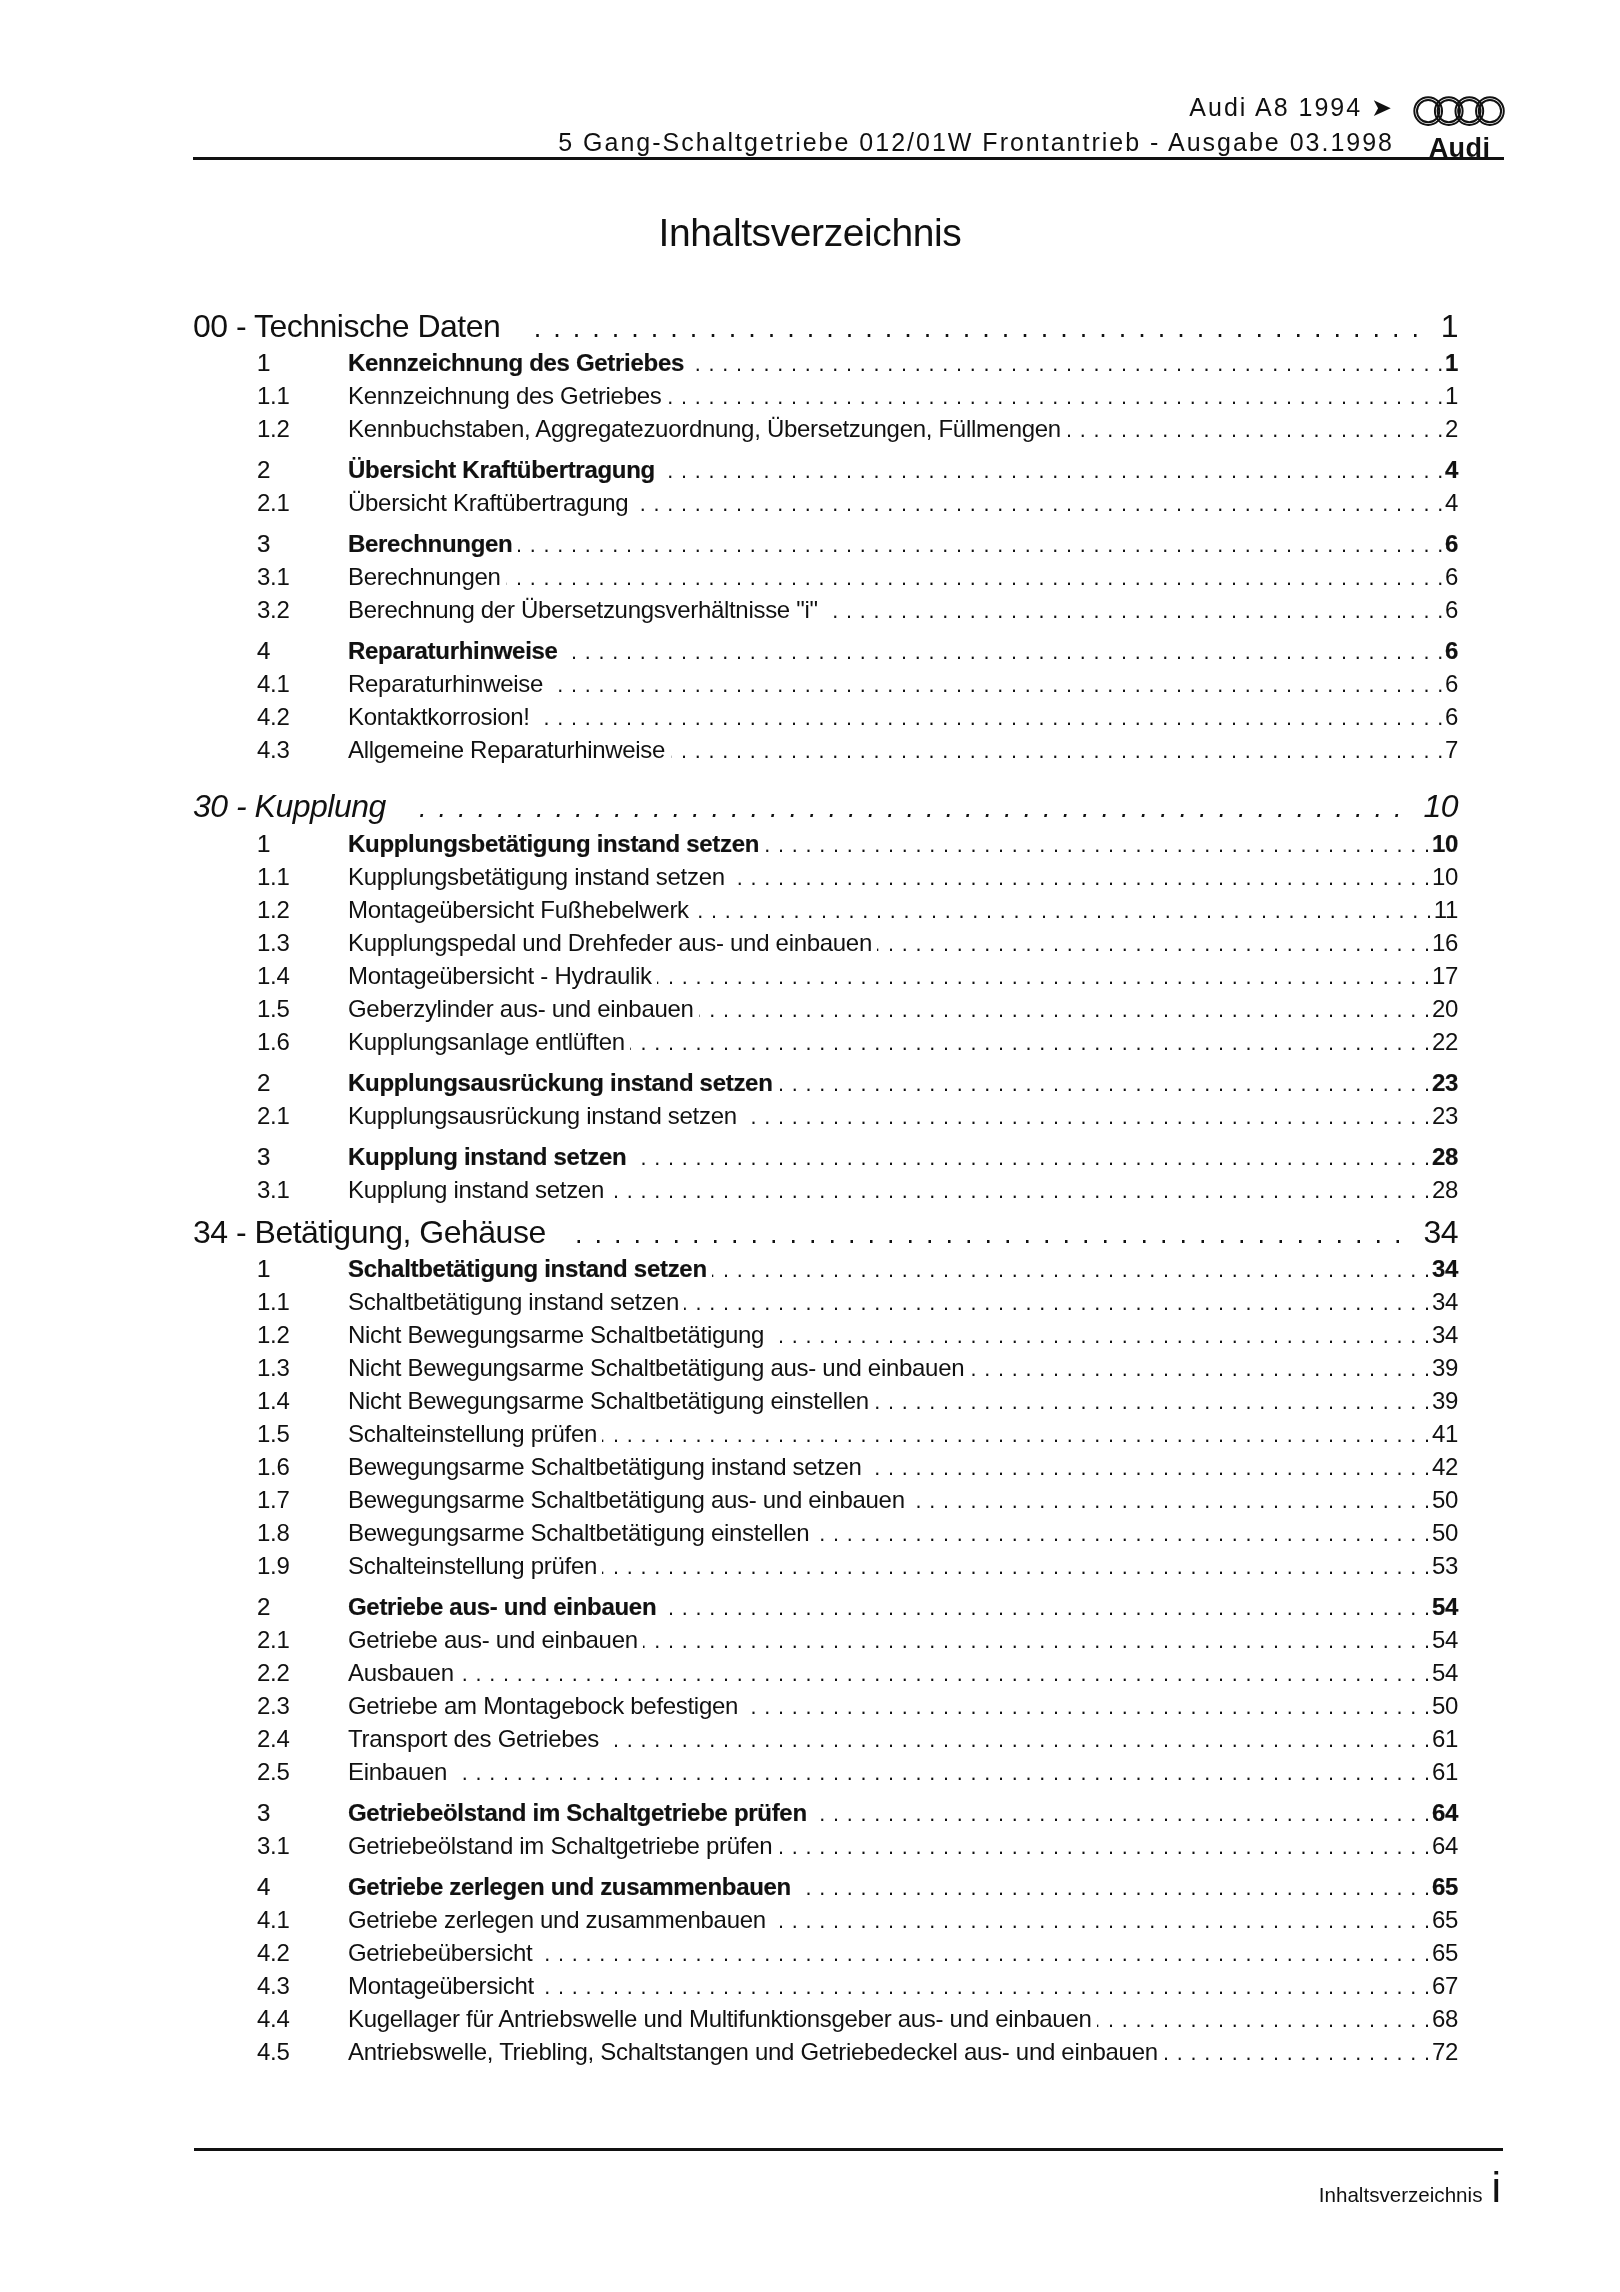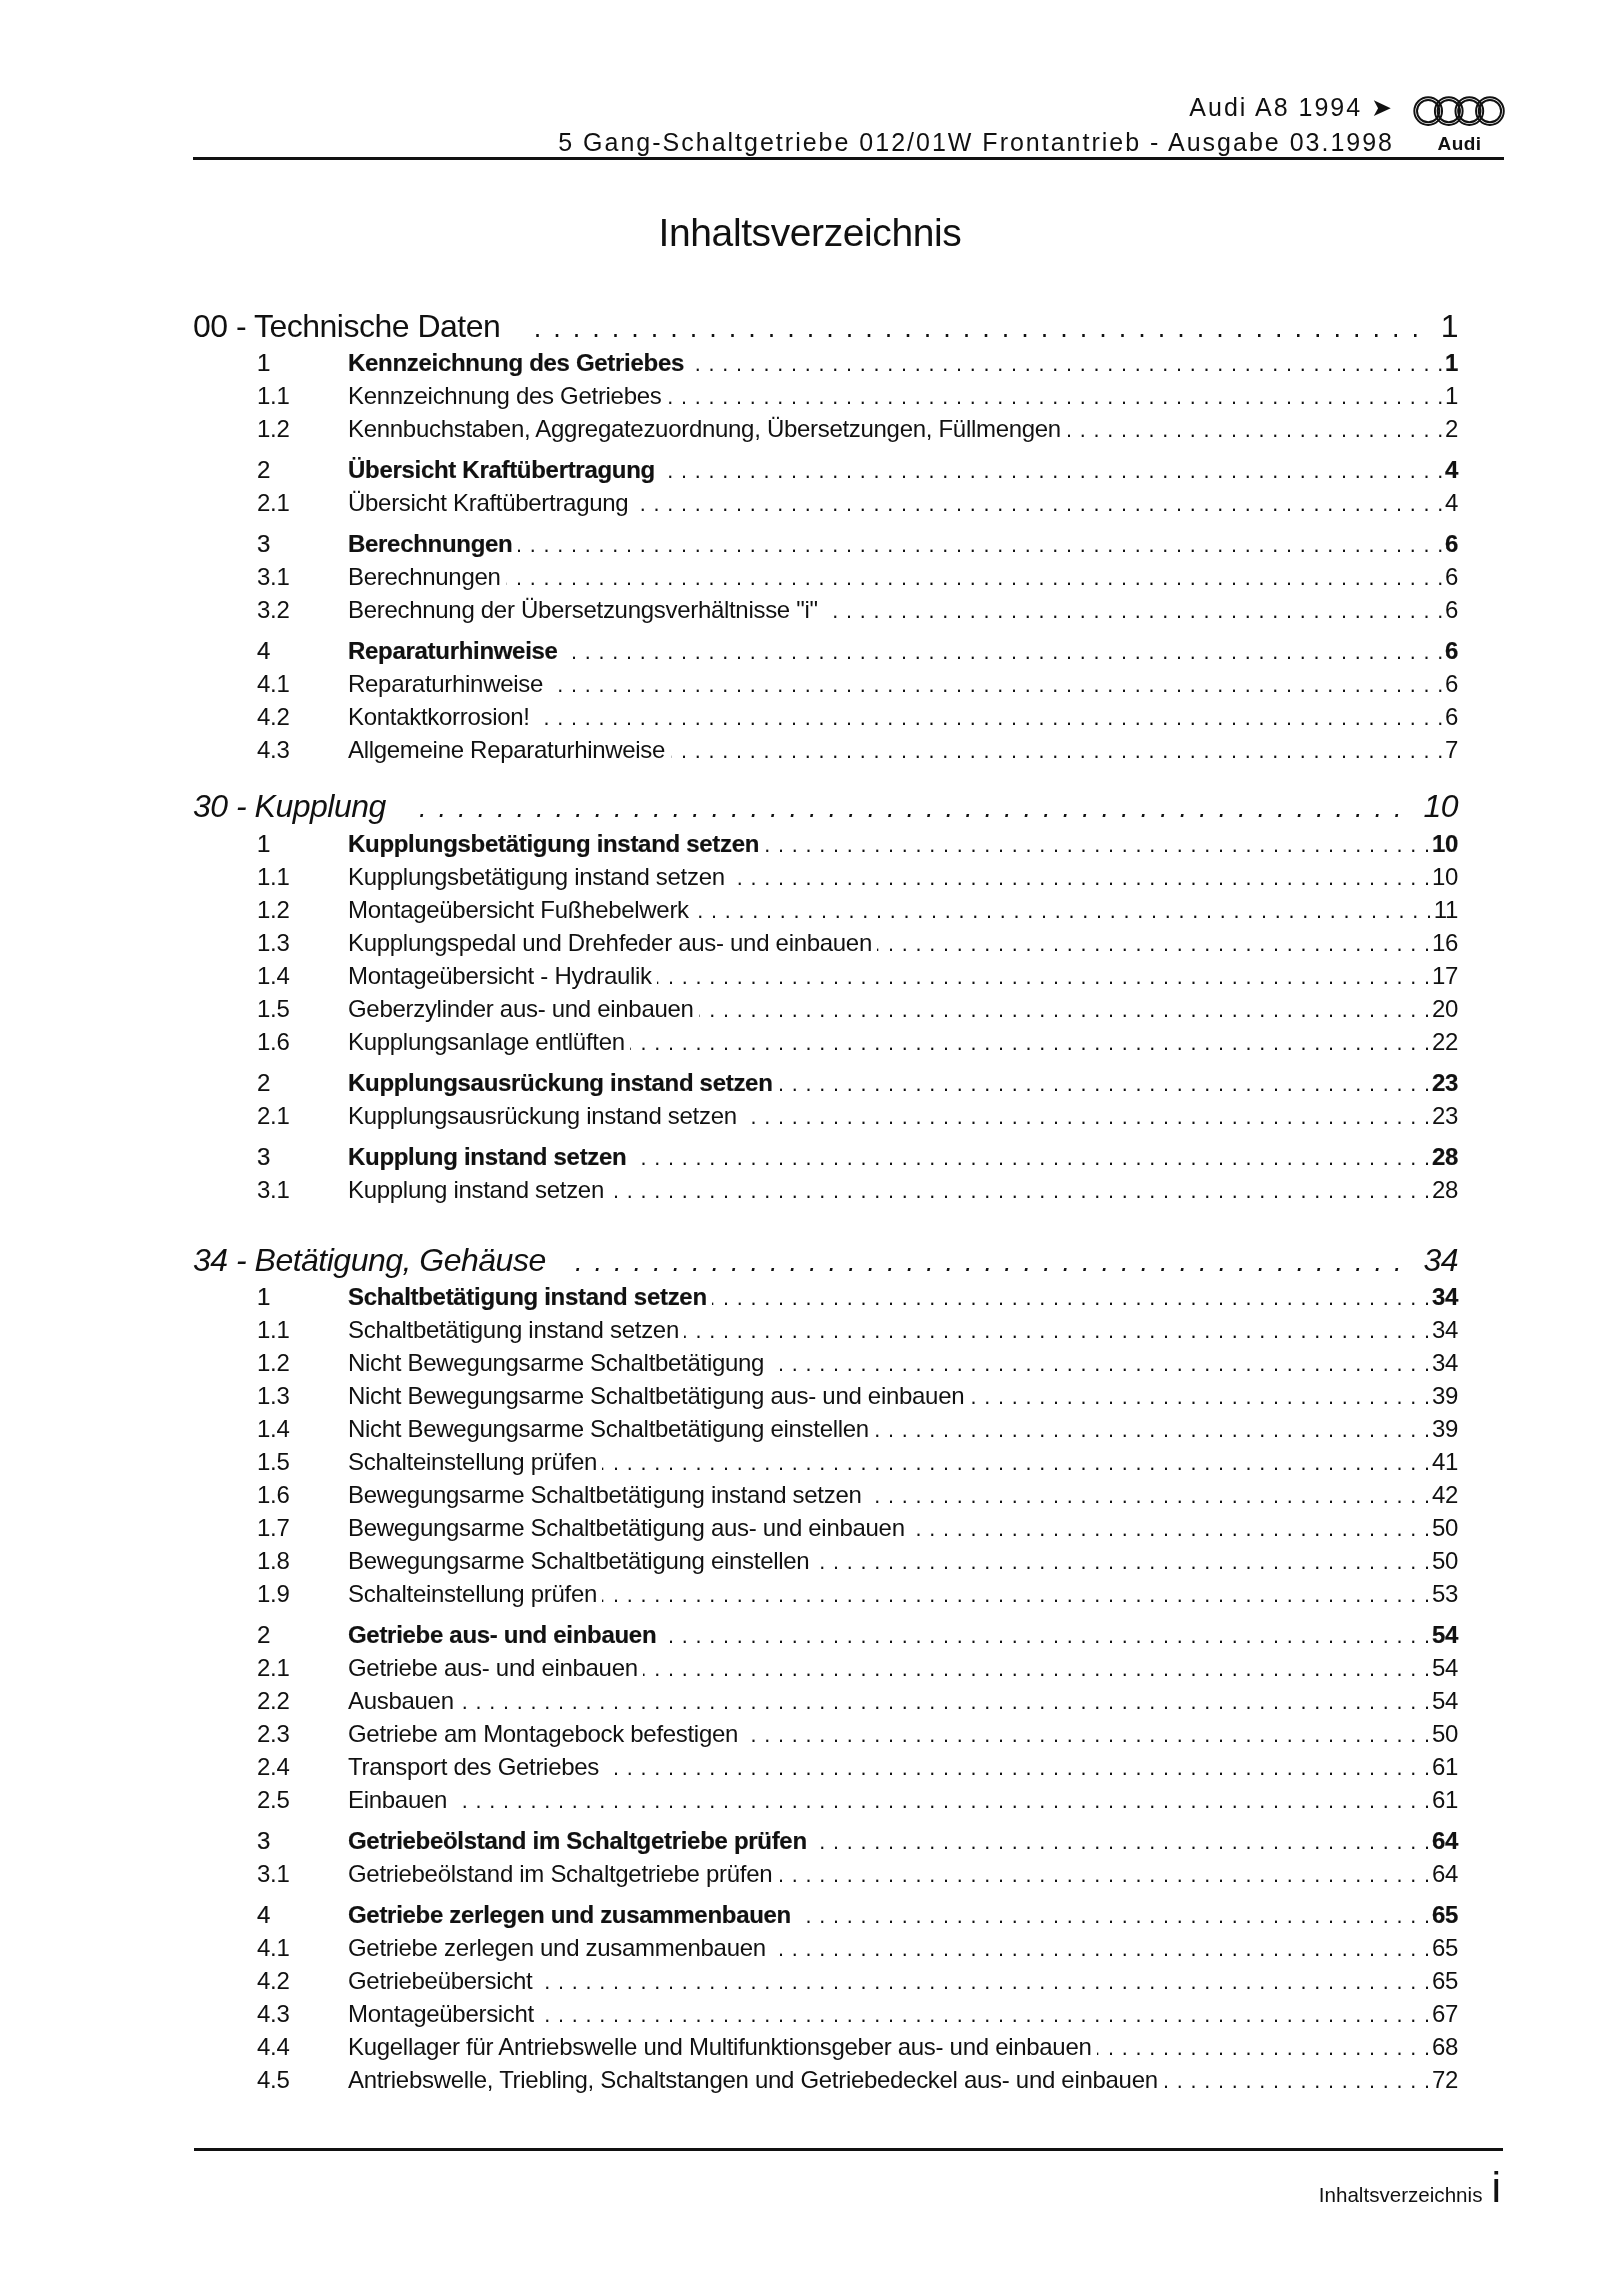--- a/index.html
+++ b/index.html
@@ -3,21 +3,21 @@
 <meta charset="utf-8">
 <style>
   html, body { margin: 0; padding: 0; background: #ffffff; }
   body { width: 1620px; height: 2293px; position: relative; overflow: hidden; color: #111111; font-family: "Liberation Sans", sans-serif; }
   .header-l1, .header-l2 { position: absolute; right: 226px; font-family: "Liberation Sans", sans-serif; font-size: 25px; letter-spacing: 2px; white-space: nowrap; color: #111; }
   .header-l1 { top: 93px; }
   .header-l2 { top: 128px; }
   .header-rule { position: absolute; left: 193px; top: 157px; width: 1311px; height: 2.7px; background: #111; }
   .logo { position: absolute; left: 1411px; top: 95px; width: 97px; height: 61px; }
   .logo svg { display: block; }
-  .logo-word { position: absolute; left: 0; top: 38px; width: 97px; text-align: center; font-family: "Liberation Sans", sans-serif; font-weight: bold; font-size: 19px; letter-spacing: 0.4px; color: #111; }
+  .logo-word { position: absolute; left: 0; top: 38px; width: 97px; text-align: center; font-family: "Liberation Sans", sans-serif; font-weight: bold; font-size: 27px; letter-spacing: 0.4px; color: #111; }
   .page-title { position: absolute; left: 0; width: 1620px; top: 211px; text-align: center; font-size: 39px; letter-spacing: -0.4px; color: #111; }
   .toc { position: absolute; left: 193px; top: 303px; width: 1265px; }
   .chapter { display: flex; align-items: baseline; height: 47px; line-height: 47px; font-size: 32px; letter-spacing: -0.5px; white-space: nowrap; gap: 20px; }
   .chapter + .group { margin-top: -3.6px; }
   .group { margin-top: 8px; }
   .row { display: flex; align-items: baseline; height: 33px; line-height: 33px; font-size: 24px; letter-spacing: -0.3px; white-space: nowrap; padding-left: 64px; }
   .row.head { font-weight: 600; -webkit-text-stroke: 0.2px #111; }
   .num { width: 91px; flex: none; font-weight: normal; -webkit-text-stroke: 0; }
   .row.head .num { -webkit-text-stroke: 0.2px #111; }
   .title { flex: none; }
@@ -211,21 +211,21 @@
         <span class="leader"></span>
         <span class="page">28</span>
       </div>
       <div class="row">
         <span class="num">3.1</span>
         <span class="title">Kupplung instand setzen</span>
         <span class="leader"></span>
         <span class="page">28</span>
       </div>
     </div>
-    <div class="chapter" style="margin-top: 31px; font-style: italic;">
+    <div class="chapter" style="margin-top: 3px;">
       <span class="title">34 - Betätigung, Gehäuse</span>
       <span class="leader"></span>
       <span class="page">34</span>
     </div>
     <div class="group" style="margin-top: -3.6px;">
       <div class="row head">
         <span class="num">1</span>
         <span class="title">Schaltbetätigung instand setzen</span>
         <span class="leader"></span>
         <span class="page">34</span>

